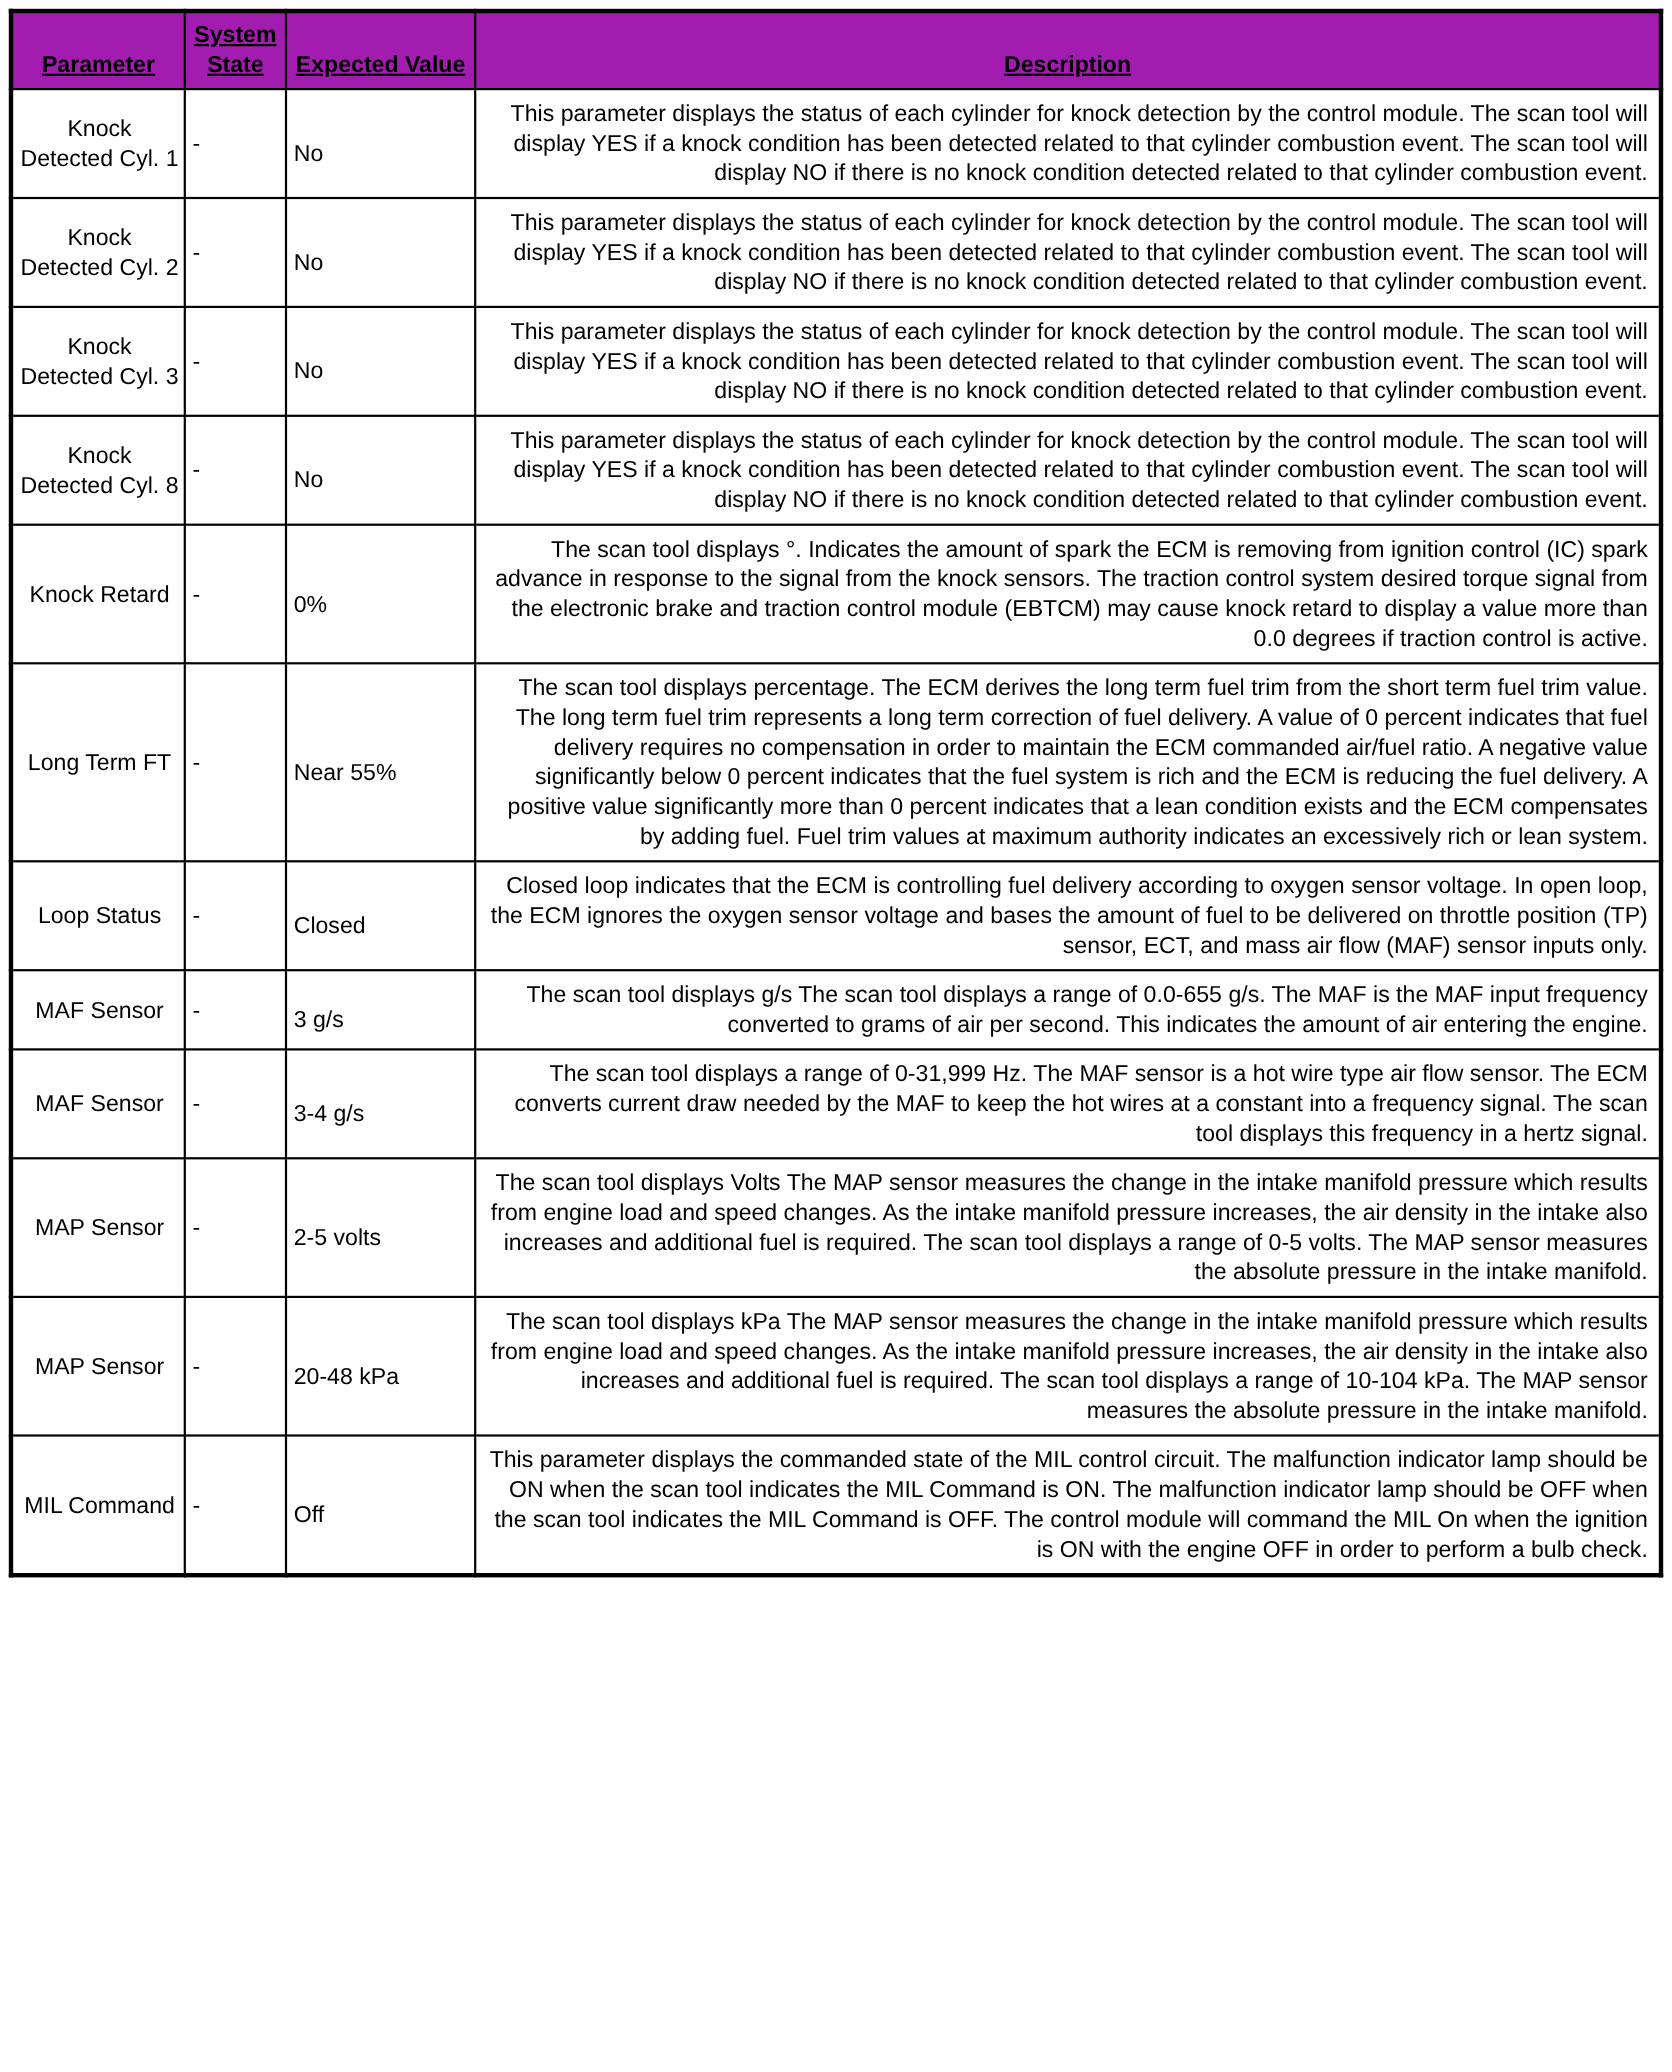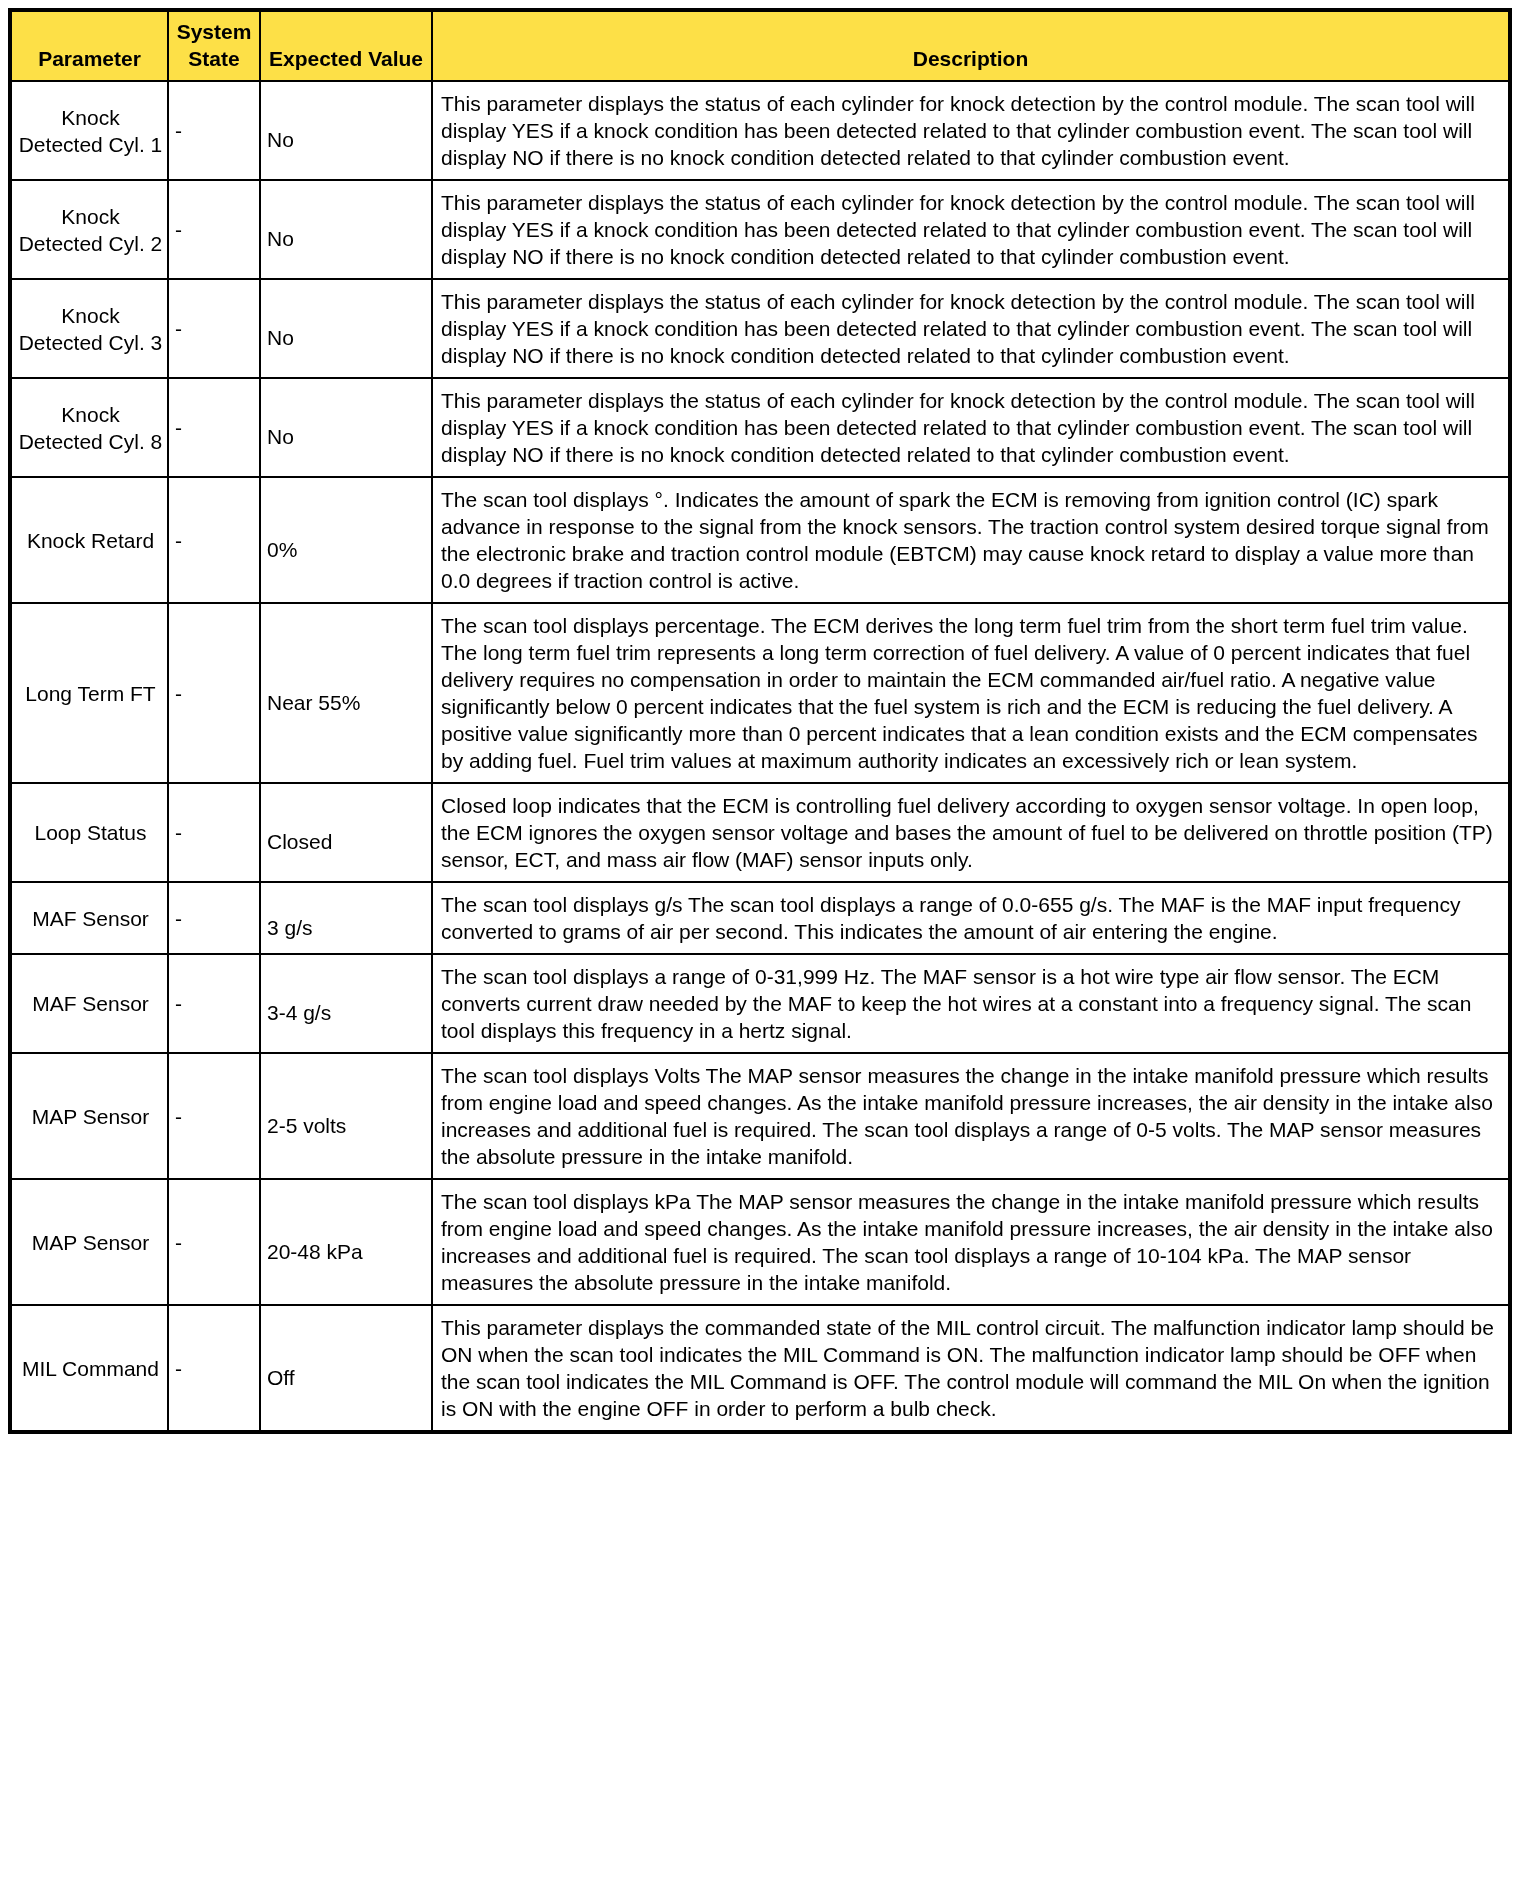--- a/index.html
+++ b/index.html
@@ -26,21 +26,22 @@
     border: 2px solid #000000;
     font-size: 21px;
     line-height: 27px;
     word-wrap: break-word;
   }
   th {
     font-weight: bold;
     text-align: center;
     vertical-align: bottom;
     padding: 6px 4px 8px 4px;
-    background: #fde047;
+    background: #a21caf;
+    text-decoration: underline;
   }
   col.c-param    { width: 158px; }
   col.c-state    { width: 92px; }
   col.c-expected { width: 172px; }
   col.c-desc     { width: auto; }
 
   td.param {
     vertical-align: middle;
     text-align: center;
     padding: 6px 4px 6px 6px;
@@ -50,21 +51,21 @@
     text-align: left;
     padding: 6px 4px 6px 6px;
   }
   td.expected {
     vertical-align: middle;
     text-align: left;
     padding: 24px 4px 6px 6px;
   }
   td.desc {
     vertical-align: middle;
-    text-align: left;
+    text-align: right;
     padding: 8px 10px 8px 8px;
   }
 </style>
 </head>
 <body>
 
 <div class="page">
   <table class="data-table">
     <colgroup>
       <col class="c-param">

